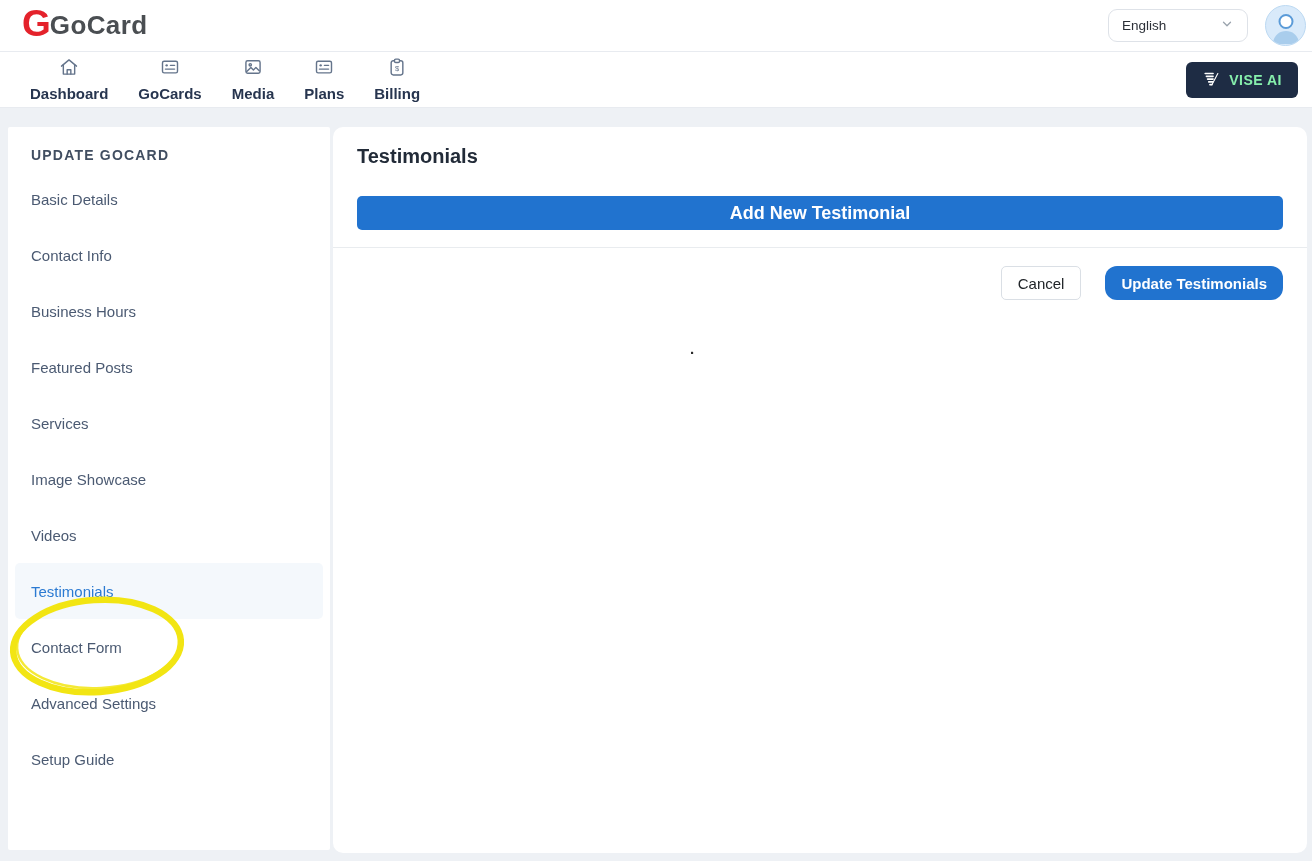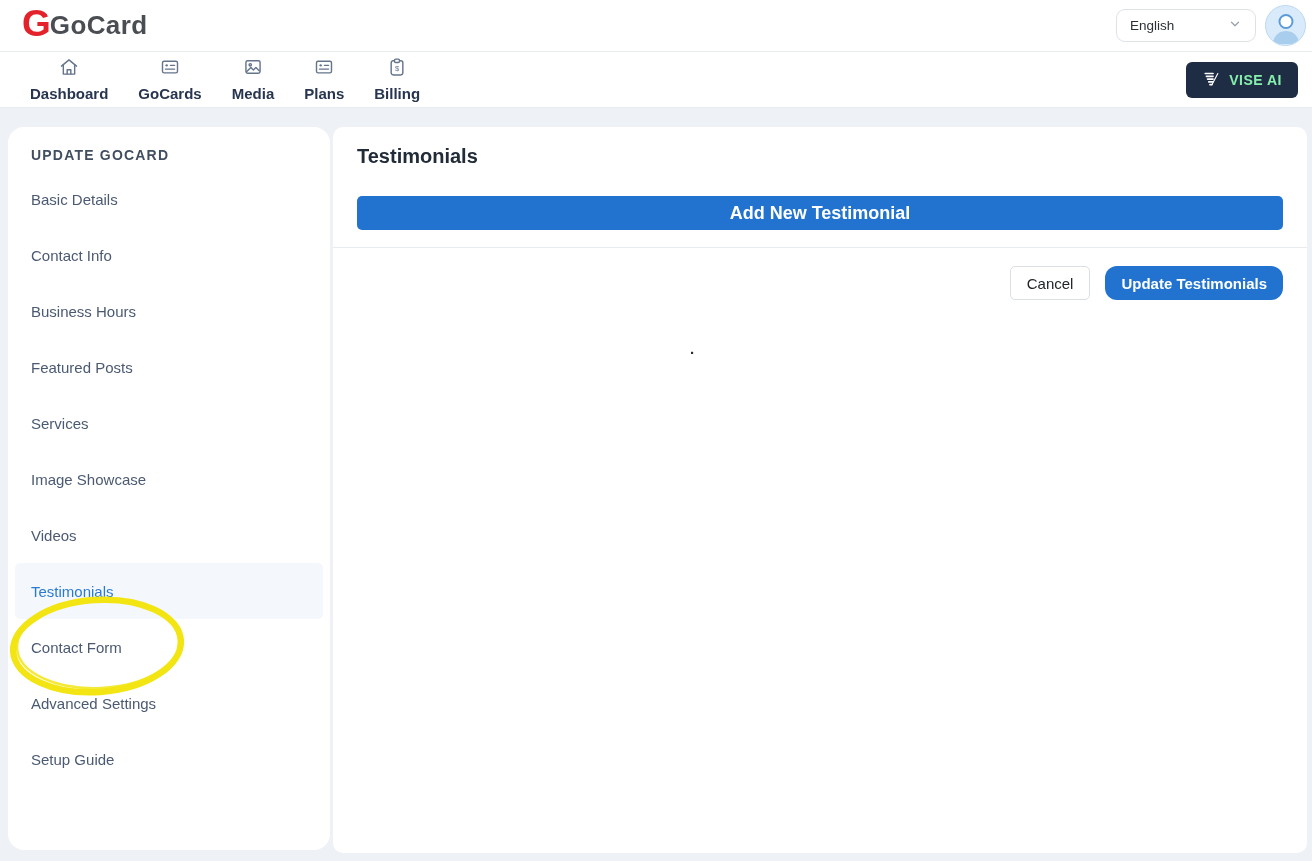--- a/index.html
+++ b/index.html
@@ -7,58 +7,58 @@
     font-family:"Liberation Sans","DejaVu Sans",sans-serif;
     background:#eef1f5; color:#333; }
 
   
   .topbar { height:52px; background:#fff; border-bottom:1px solid #e8ebf0;
     display:flex; align-items:center; padding:0 6px 0 22px; }
   .brand { display:flex; align-items:center; gap:1px; cursor:pointer; }
   .brand-mark { font-size:37px; font-weight:900; color:#e4222b; line-height:1;
     letter-spacing:-2px; transform:translateY(-2px); }
   .brand-name { font-size:26px; font-weight:700; color:#4a4e52; letter-spacing:.4px; }
-  .topbar-right { margin-left:auto; display:flex; align-items:center; gap:9px; }
+  .topbar-right { margin-left:auto; display:flex; align-items:center; gap:17px; }
   .lang-select { width:140px; height:33px; border:1px solid #dee2e8; border-radius:9px;
     background:#fff; display:flex; align-items:center; padding:0 13px;
     font-size:13.5px; color:#2c3038; cursor:pointer; }
   .lang-select .chev { margin-left:auto; color:#9aa3ad; }
   .avatar { width:41px; height:41px; border-radius:50%; background:#d9eafa;
     border:1px solid #bcd9f2; overflow:hidden; cursor:pointer; flex:0 0 auto; }
 
   
   .navbar { height:56px; background:#fff; border-bottom:1px solid #e8ebf0;
     display:flex; align-items:center; padding:0 14px 0 30px; gap:30px; }
   .nav-item { display:flex; align-items:center; gap:8px; cursor:pointer;flex-direction:column; }
   .nav-item svg { color:#64748b; }
   .nav-label { font-size:15px; font-weight:600; color:#27354f; }
   .vise-btn { margin-left:auto; height:36px; padding:0 16px; border:none; border-radius:6px;
     background:#1e2c44; color:#86efac; font-family:inherit; font-size:14px; font-weight:700;
     letter-spacing:.5px; display:flex; align-items:center; gap:8px; cursor:pointer; }
 
   
   .content { display:flex; margin:19px 5px 0 8px; gap:3px; align-items:flex-start; }
 
-  .sidebar { width:322px; height:723px; background:#fff; border-radius:16px;
+  .sidebar { width:322px; height:723px; background:#fff; border-radius:2px;
     padding:20px 0 0 0; }
   .side-heading { padding:0 23px; font-size:14px; font-weight:700; color:#414e61;
     letter-spacing:1.2px; margin-bottom:8px; }
   .side-item { height:56px; margin:0 7px; padding:0 16px; display:flex; align-items:center;
     font-size:15px; color:#4b5a72; border-radius:5px; cursor:pointer; }
   .side-item.active { background:#f4f8fc; color:#2b7ad2; }
 
   .main { width:974px; height:726px; background:#fff; border-radius:10px;
     position:relative; }
   .main-head { padding:18px 24px 17px 24px; }
   .page-title { font-size:20px; font-weight:600; color:#222b38; }
   .add-btn { margin-top:28px; width:100%; height:34px; border:none; border-radius:5px;
     background:#2173cf; color:#fff; font-family:inherit; font-size:18px; font-weight:600;
     cursor:pointer; }
   .main-actions { border-top:1px solid #e9ecef; padding:18px 24px;
-    display:flex; justify-content:flex-end; gap:15px; }
+    display:flex; justify-content:flex-end; gap:24px; }
   .btn-cancel { height:34px; padding:0 16px; background:#fff; border:1px solid #dadfe5;
     border-radius:5px; font-family:inherit; font-size:15px; color:#212529; cursor:pointer; }
   .btn-update { height:34px; padding:0 16px; background:#2173cf; border:none;
     border-radius:12px; font-family:inherit; font-size:15px; font-weight:600; color:#fff;
     cursor:pointer; }
   .stray-dot { position:absolute; left:357px; top:213px; font-size:15px; font-weight:700;
     color:#2b2b2b; }
 
   
   .annotation-overlay { position:absolute; left:0; top:0; width:1312px; height:861px;

